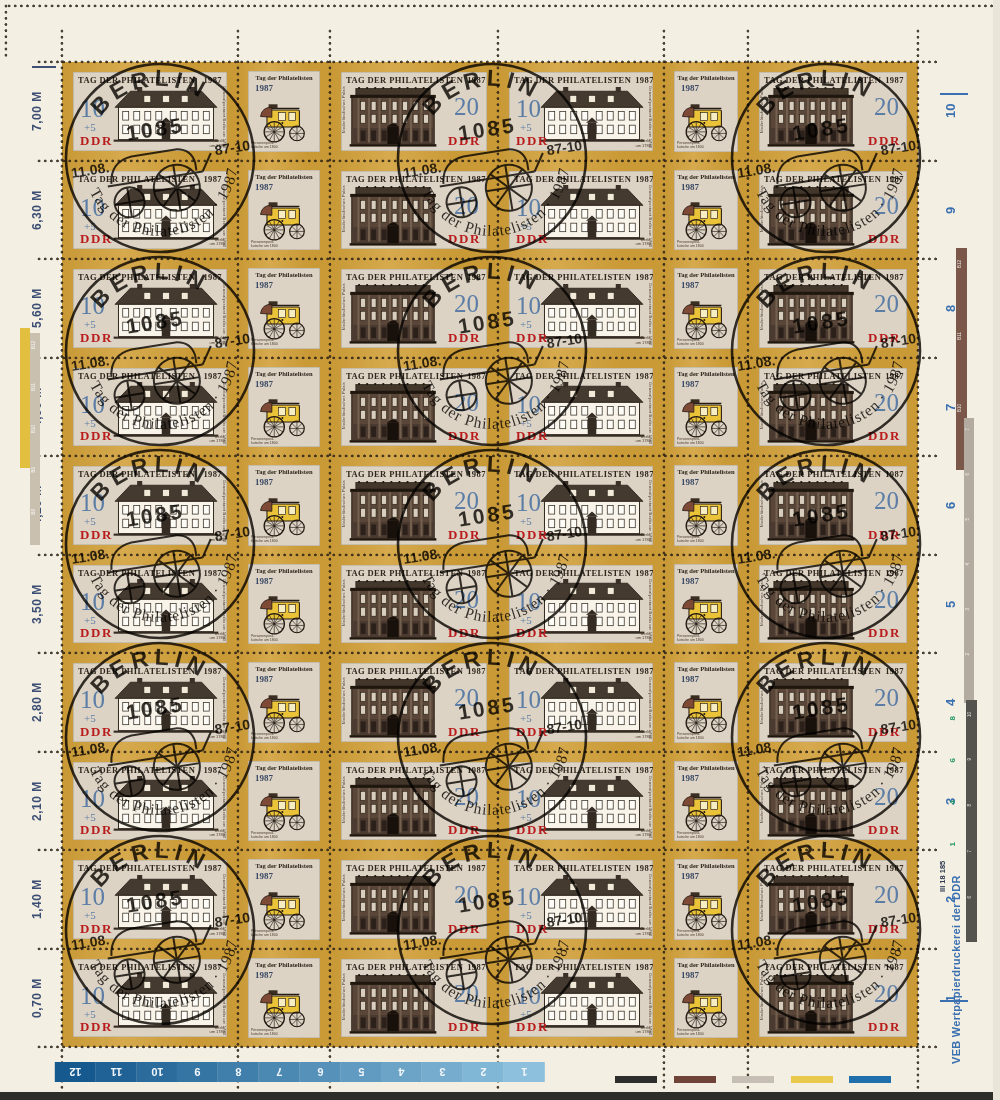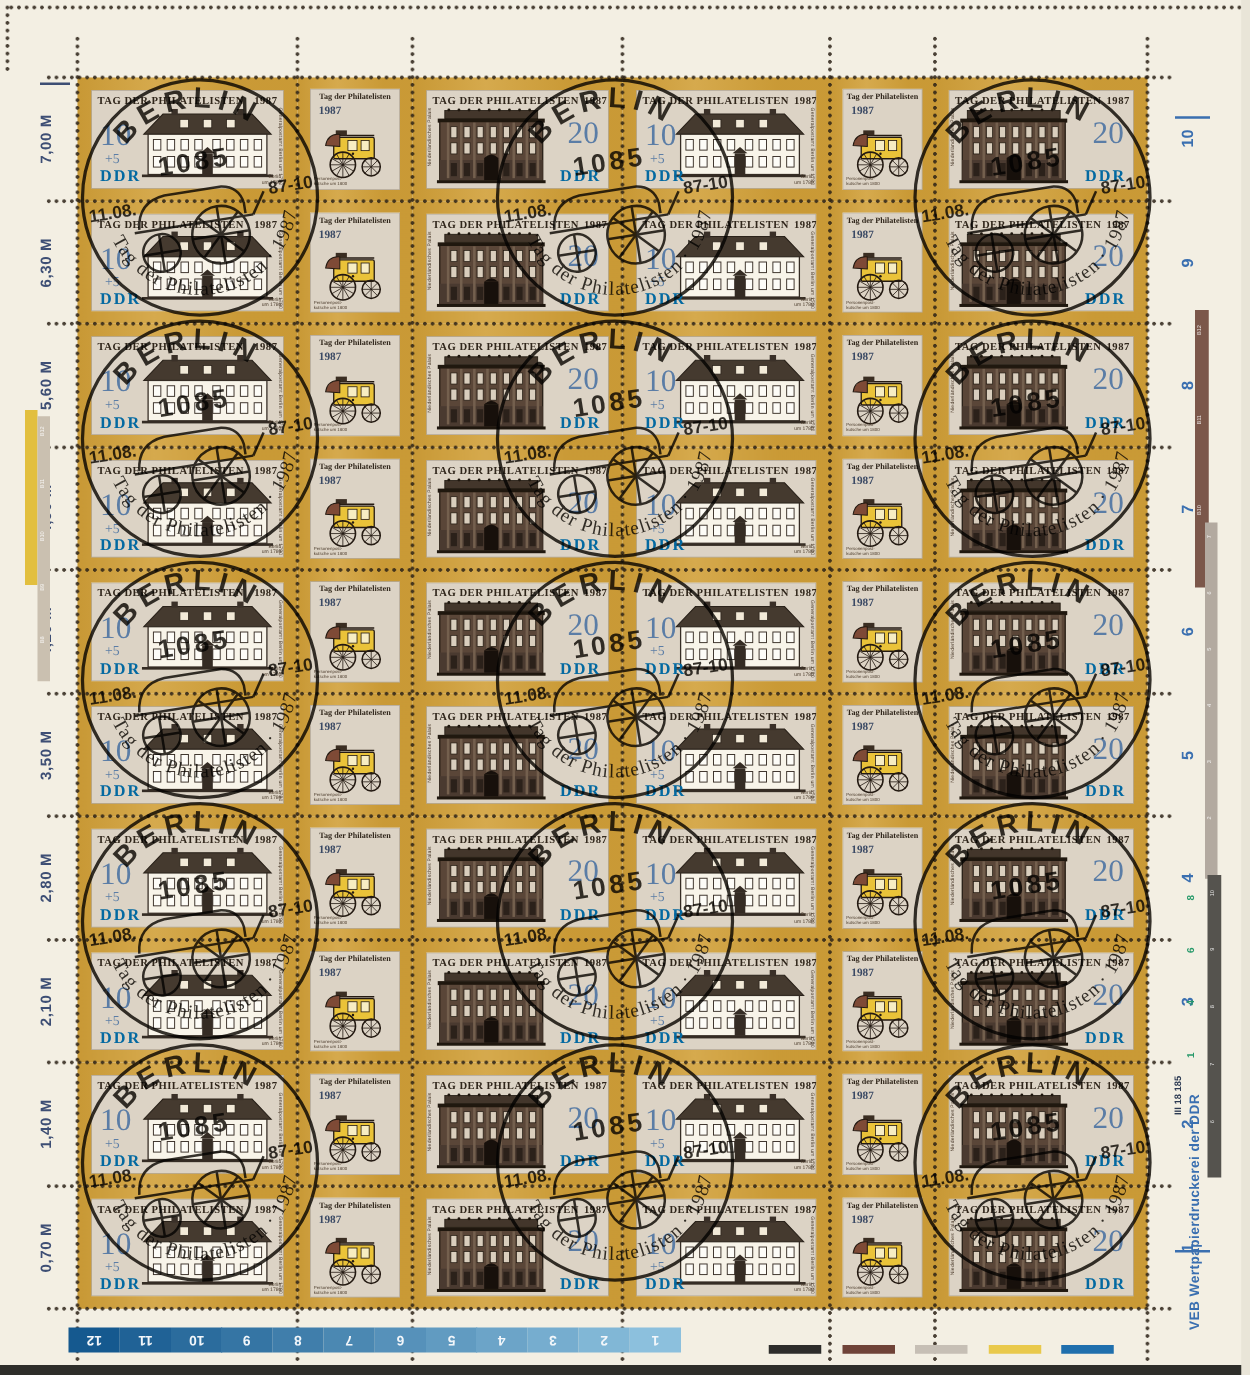--- a/index.html
+++ b/index.html
@@ -17,21 +17,21 @@
   .trow{display:flex;justify-content:space-between;align-items:baseline;padding:3px 5px 0;
         font-family:"Liberation Serif",serif;font-weight:700;font-size:8.5px;
         letter-spacing:.4px;color:#30261b;white-space:nowrap;}
   .trow .yr{margin-left:4px;}
   .val{position:absolute;color:#5b7da6;font-family:"Liberation Serif",serif;line-height:1;}
   .val .v{font-size:25px;}
   .val .sur{font-size:11px;margin:1px 0 0 4px;}
   .w-val{left:7px;top:24px;}
   .d-val{right:8px;top:22px;text-align:right;}
   .ddr{position:absolute;font-family:"Liberation Serif",serif;font-weight:700;
-       font-size:13px;letter-spacing:1.6px;color:#0369a1;}
+       font-size:13px;letter-spacing:1.6px;color:#b91c1c;}
   .w-ddr{left:7px;bottom:2px;}
   .d-ddr{right:6px;bottom:2px;}
   .w-b{position:absolute;right:8px;bottom:8px;}
   .d-b{position:absolute;left:8px;top:14px;}
   .w-cap{position:absolute;right:2px;bottom:2px;font-size:4px;line-height:4.6px;
          color:#4a3a2a;text-align:right;}
   .sidetext{position:absolute;font-size:4px;color:#4a3a2a;writing-mode:vertical-rl;
             letter-spacing:.2px;}
   .w-side{right:0;top:14px;}
   .d-side{left:0;top:14px;transform:rotate(180deg);}

